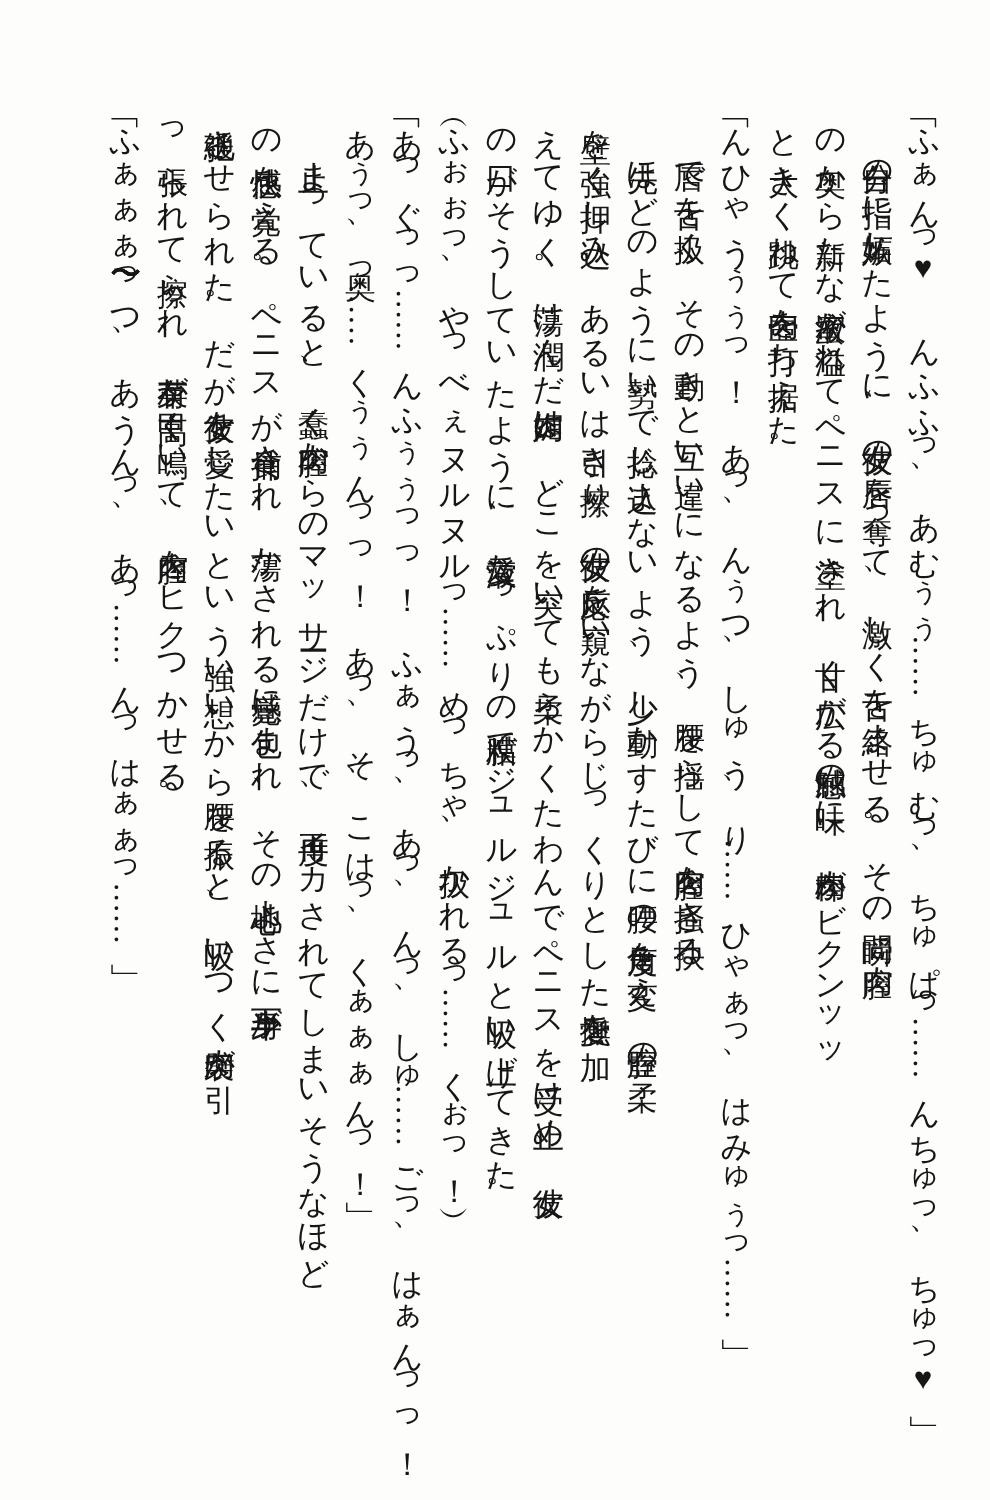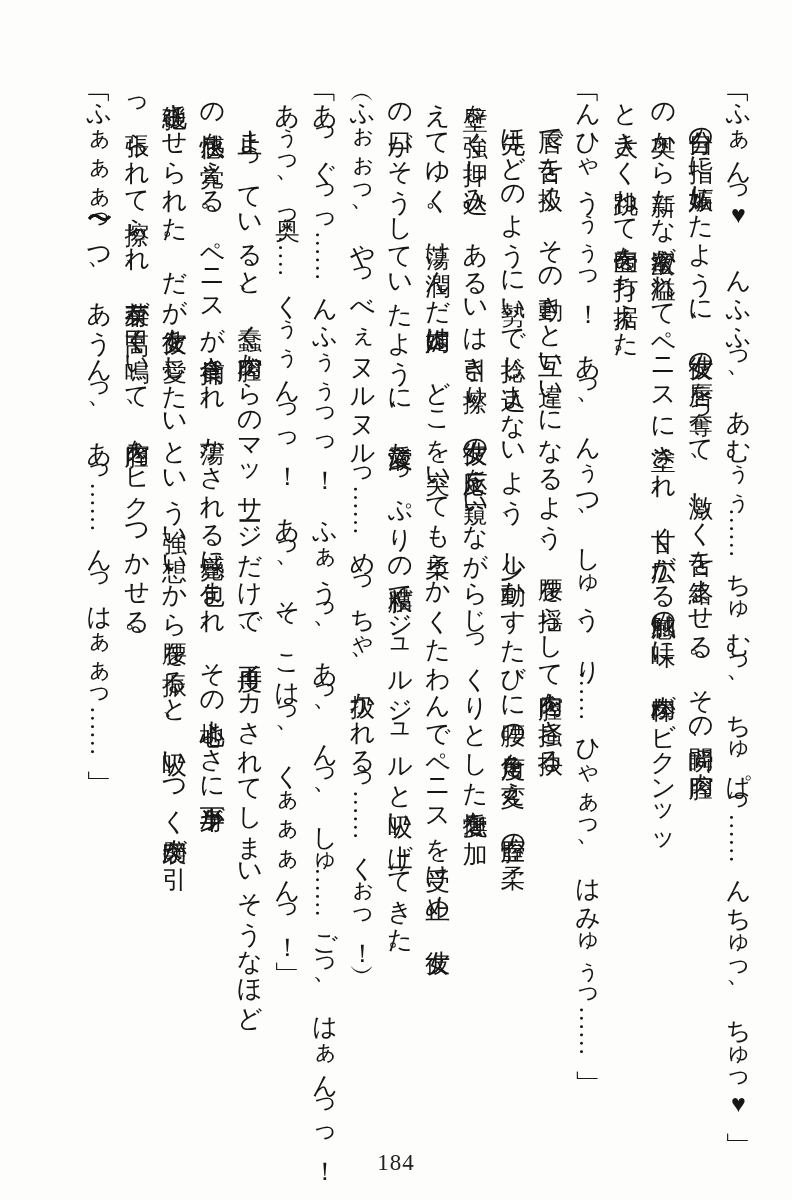--- a/index.html
+++ b/index.html
@@ -68,15 +68,14 @@
       <div class="column">（ふぉぉっ、やっべぇヌルヌルっ……めっちゃ、扱かれるっ……くぉっ！）</div>
       <div class="column">「あっぐっっ……んふぅぅっっ！　ふぁうっ、あっ、んっ、しゅ……ごっ、はぁんっっ！</div>
       <div class="column">あぅっ、奥っ……くぅぅんっっ！　あっ、そ、こはっ、くぁぁぁんっ！」</div>
       <div class="column indent">止まっていると、蠢く膣肉からのマッサージだけで、再度イカされてしまいそうなほど</div>
       <div class="column">の快感を覚える。ペニスが捕食され、蕩かされる感覚に包まれ、その心地よさに下半身が</div>
       <div class="column">弛緩させられた。だが彼女を愛したいという強い想いから腰を振ると、吸いつく肉襞が引</div>
       <div class="column">っ張られて擦られ、有菜が甲高く鳴いて、膣内をヒクつかせる。</div>
       <div class="column">「ふぁぁぁ〜〜〜〜っつ、あうんっ、あっ……んっはぁぁっ……」</div>
     </div>
 
-  <div class="page-number">184</div>
 
 </div>
 
 </body></html>

